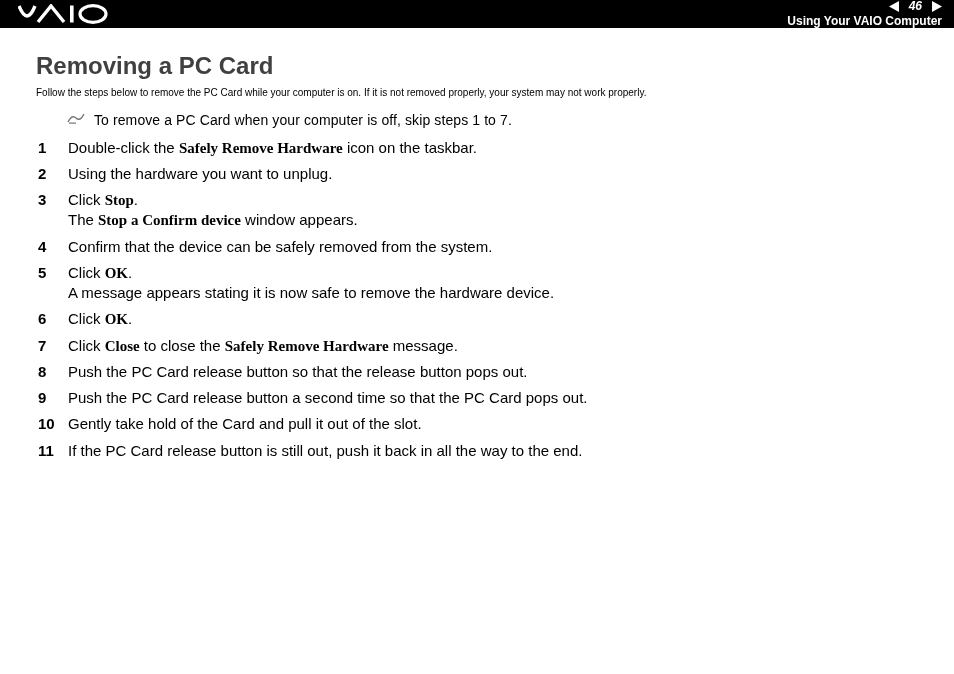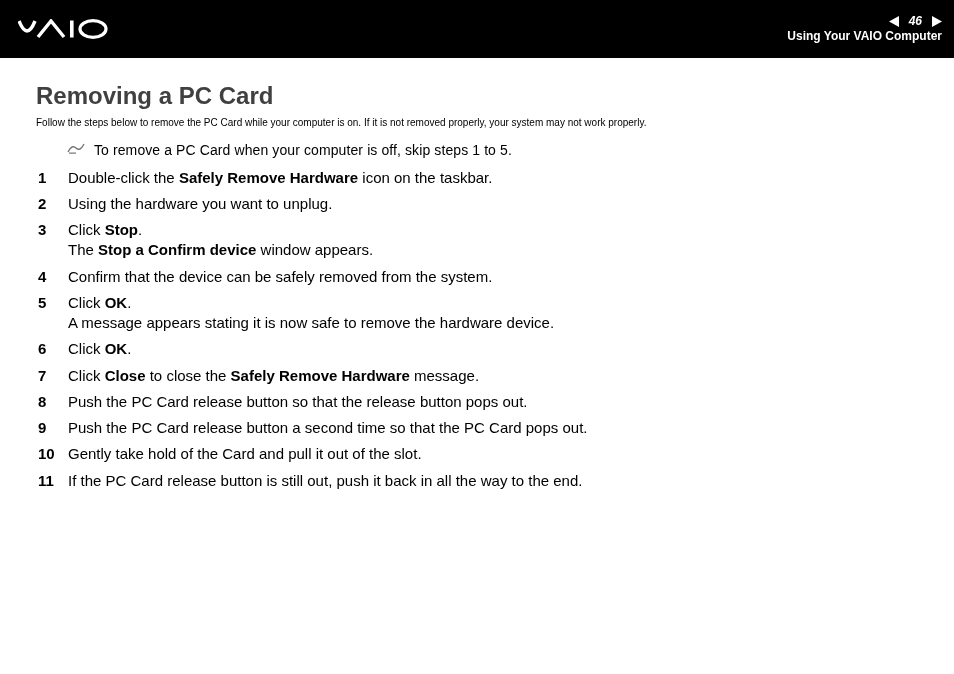--- a/index.html
+++ b/index.html
@@ -7,21 +7,21 @@
     margin: 0;
     font-family: Arial, Helvetica, sans-serif;
     background: #fff;
     width: 954px;
     height: 674px;
     overflow: hidden;
   }
   .header {
     background: #000;
     color: #fff;
-    height: 58px;
+    height: 28px;
     display: flex;
     align-items: center;
     justify-content: space-between;
     padding: 0 12px 0 18px;
   }
   .logo {
     display: flex;
     align-items: center;
   }
   .logo svg { display: block; }
@@ -102,21 +102,21 @@
   ol.steps > li::before {
     content: counter(step);
     font-weight: bold;
     width: 30px;
     flex: 0 0 30px;
     text-align: left;
     padding-left: 2px;
   }
   .step-body { flex: 1; }
   .step-body .line2 { display: block; }
-  b { font-weight: bold; }
+  b { font-weight: bold; font-family: Liberation Serif, serif; }
 </style>
 </head>
 <body>
 
 <div class="header">
   <div class="logo">
     <svg width="96" height="20" viewBox="0 0 96 20" fill="none">
       <path d="M1 2 Q 9 22 17 2" stroke="#fff" stroke-width="3.4" fill="none"></path>
       <path d="M20 18 L33 2 L46 18" stroke="#fff" stroke-width="3.4" fill="none" stroke-linejoin="miter"></path>
       <rect x="52" y="1.5" width="3.6" height="17" fill="#fff"></rect>
@@ -145,21 +145,21 @@
   <h1>Removing a PC Card</h1>
   <p class="intro">Follow the steps below to remove the PC Card while your computer is on. If it is not removed properly, your system may not work properly.</p>
 
   <div class="note-block">
     <span class="note-icon">
       <svg width="20" height="16" viewBox="0 0 20 16">
         <path d="M2 12 Q 6 4 10 8 Q 14 12 18 4" stroke="#777" stroke-width="1.4" fill="none"></path>
         <rect x="3" y="12.5" width="7" height="1.2" fill="#777"></rect>
       </svg>
     </span>
-    <span class="note-text">To remove a PC Card when your computer is off, skip steps 1 to 5.</span>
+    <span class="note-text">To remove a PC Card when your computer is off, skip steps 1 to 7.</span>
   </div>
 
   <ol class="steps">
     <li>
       <span class="step-body">
         <span>Double-click the </span><b>Safely Remove Hardware</b><span> icon on the taskbar.</span>
       </span>
     </li>
     <li>
         <span class="step-body">Using the hardware you want to unplug.</span>

